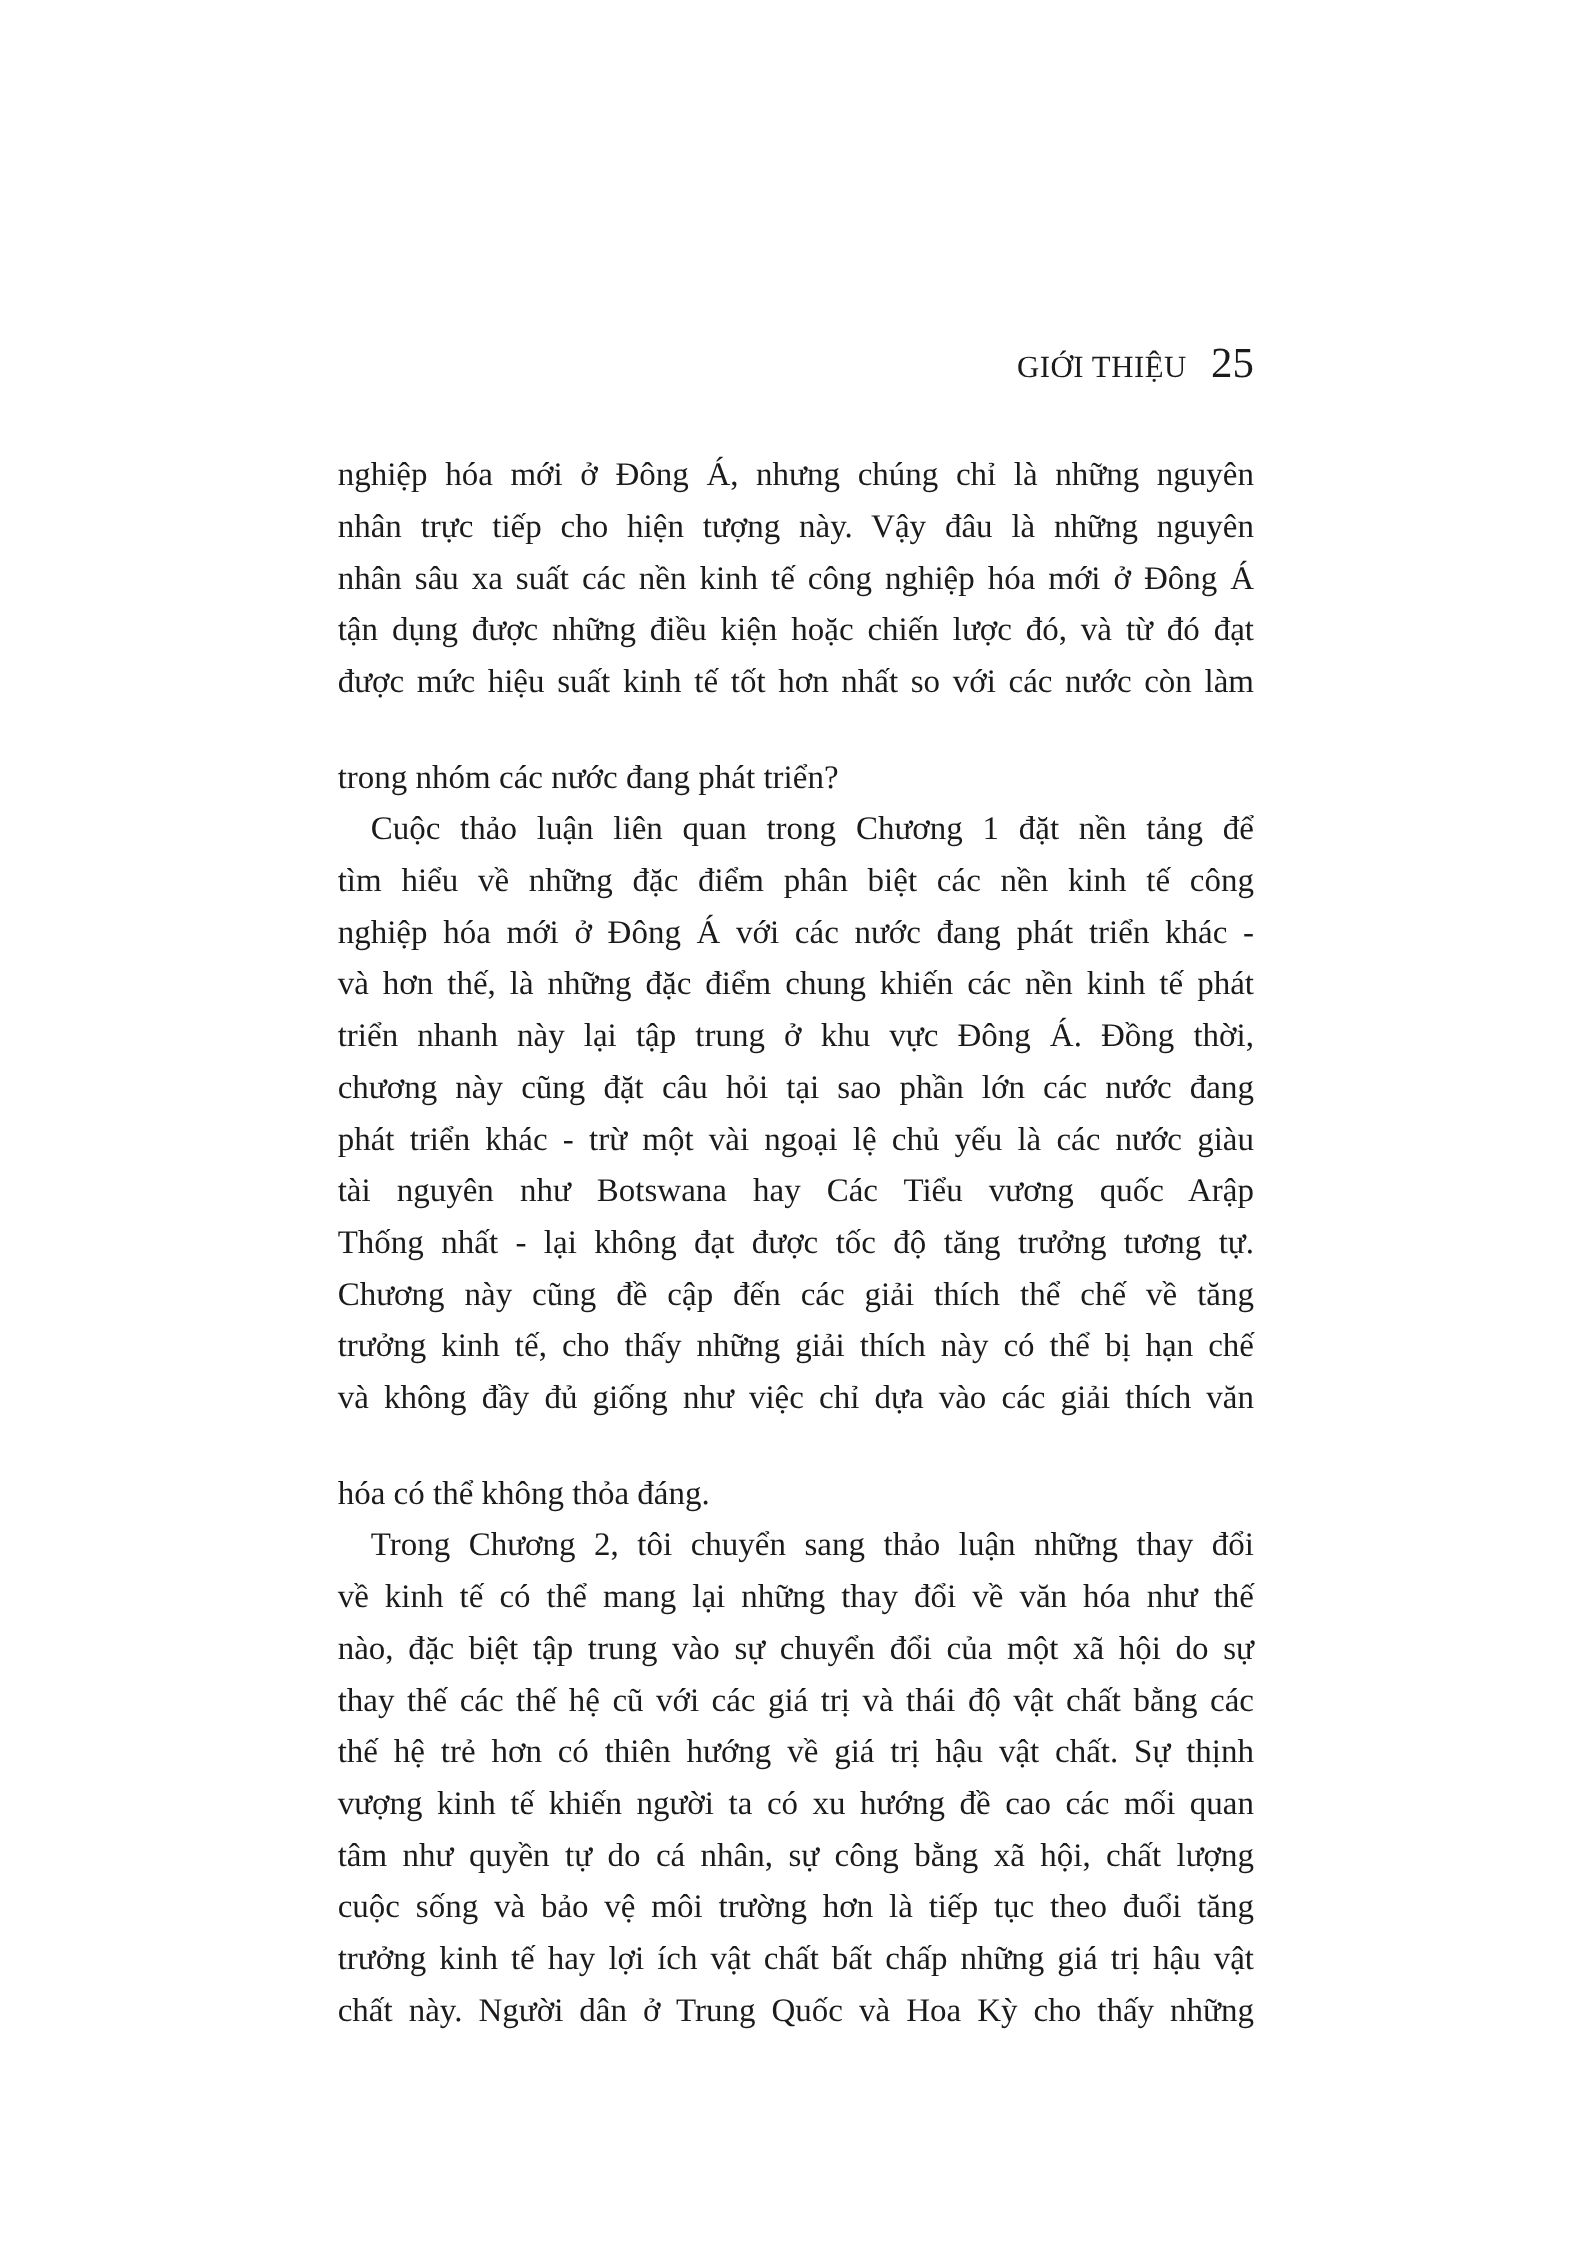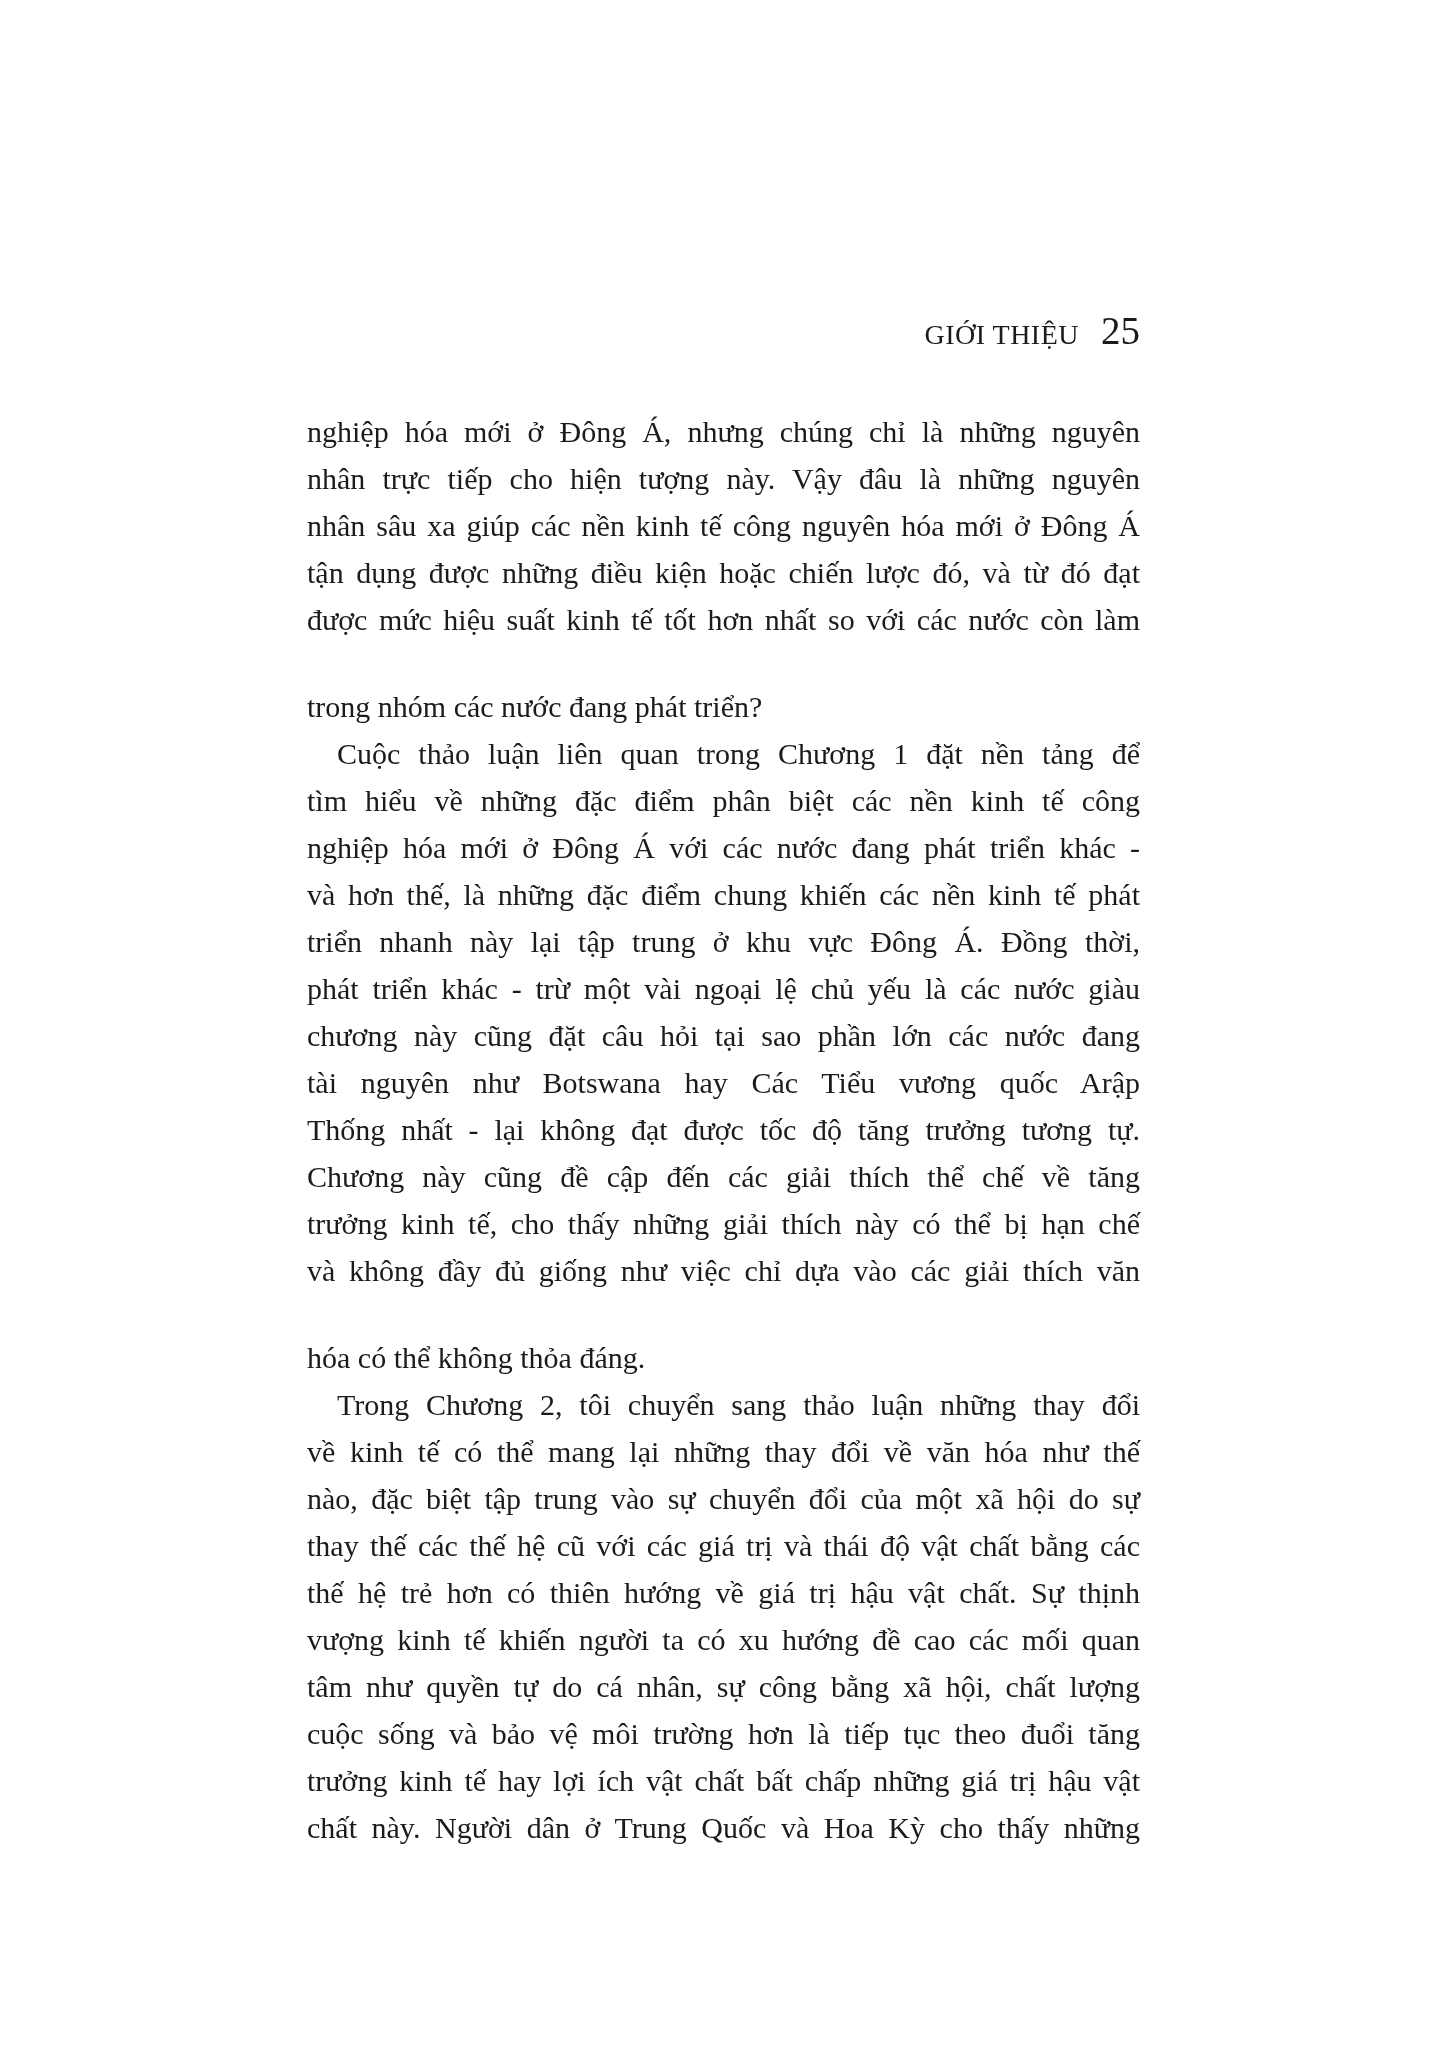--- a/index.html
+++ b/index.html
@@ -55,31 +55,31 @@
 </head>
 <body>
 
 <div class="page">
   <div class="running-header">
     <span class="section">GIỚI THIỆU</span><span class="pagenum">25</span>
   </div>
   <div class="body-text" id="body-text">
       <div class="line">nghiệp hóa mới ở Đông Á, nhưng chúng chỉ là những nguyên</div>
       <div class="line">nhân trực tiếp cho hiện tượng này. Vậy đâu là những nguyên</div>
-      <div class="line">nhân sâu xa giúp các nền kinh tế công nguyên hóa mới ở Đông Á</div>
+      <div class="line">nhân sâu xa suất các nền kinh tế công nghiệp hóa mới ở Đông Á</div>
       <div class="line">tận dụng được những điều kiện hoặc chiến lược đó, và từ đó đạt</div>
       <div class="line">được mức hiệu suất kinh tế tốt hơn nhất so với các nước còn làm</div>
       <div class="line last">trong nhóm các nước đang phát triển?</div>
       <div class="line indent">Cuộc thảo luận liên quan trong Chương 1 đặt nền tảng để</div>
       <div class="line">tìm hiểu về những đặc điểm phân biệt các nền kinh tế công</div>
       <div class="line">nghiệp hóa mới ở Đông Á với các nước đang phát triển khác -</div>
       <div class="line">và hơn thế, là những đặc điểm chung khiến các nền kinh tế phát</div>
       <div class="line">triển nhanh này lại tập trung ở khu vực Đông Á. Đồng thời,</div>
+      <div class="line">chương này cũng đặt câu hỏi tại sao phần lớn các nước đang</div>
       <div class="line">phát triển khác - trừ một vài ngoại lệ chủ yếu là các nước giàu</div>
-      <div class="line">chương này cũng đặt câu hỏi tại sao phần lớn các nước đang</div>
       <div class="line">tài nguyên như Botswana hay Các Tiểu vương quốc Arập</div>
       <div class="line">Thống nhất - lại không đạt được tốc độ tăng trưởng tương tự.</div>
       <div class="line">Chương này cũng đề cập đến các giải thích thể chế về tăng</div>
       <div class="line">trưởng kinh tế, cho thấy những giải thích này có thể bị hạn chế</div>
       <div class="line">và không đầy đủ giống như việc chỉ dựa vào các giải thích văn</div>
       <div class="line last">hóa có thể không thỏa đáng.</div>
       <div class="line indent">Trong Chương 2, tôi chuyển sang thảo luận những thay đổi</div>
       <div class="line">về kinh tế có thể mang lại những thay đổi về văn hóa như thế</div>
       <div class="line">nào, đặc biệt tập trung vào sự chuyển đổi của một xã hội do sự</div>
       <div class="line">thay thế các thế hệ cũ với các giá trị và thái độ vật chất bằng các</div>

